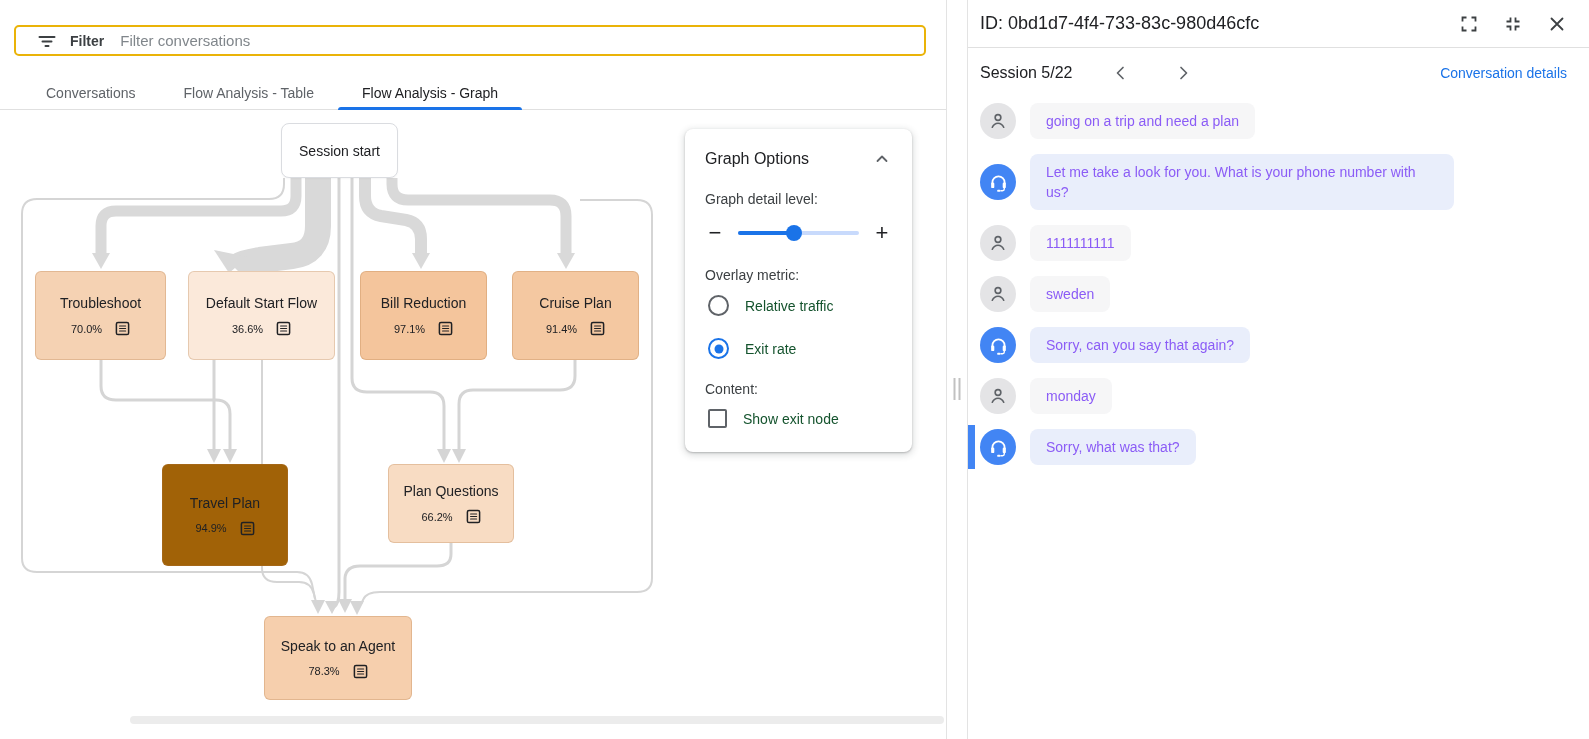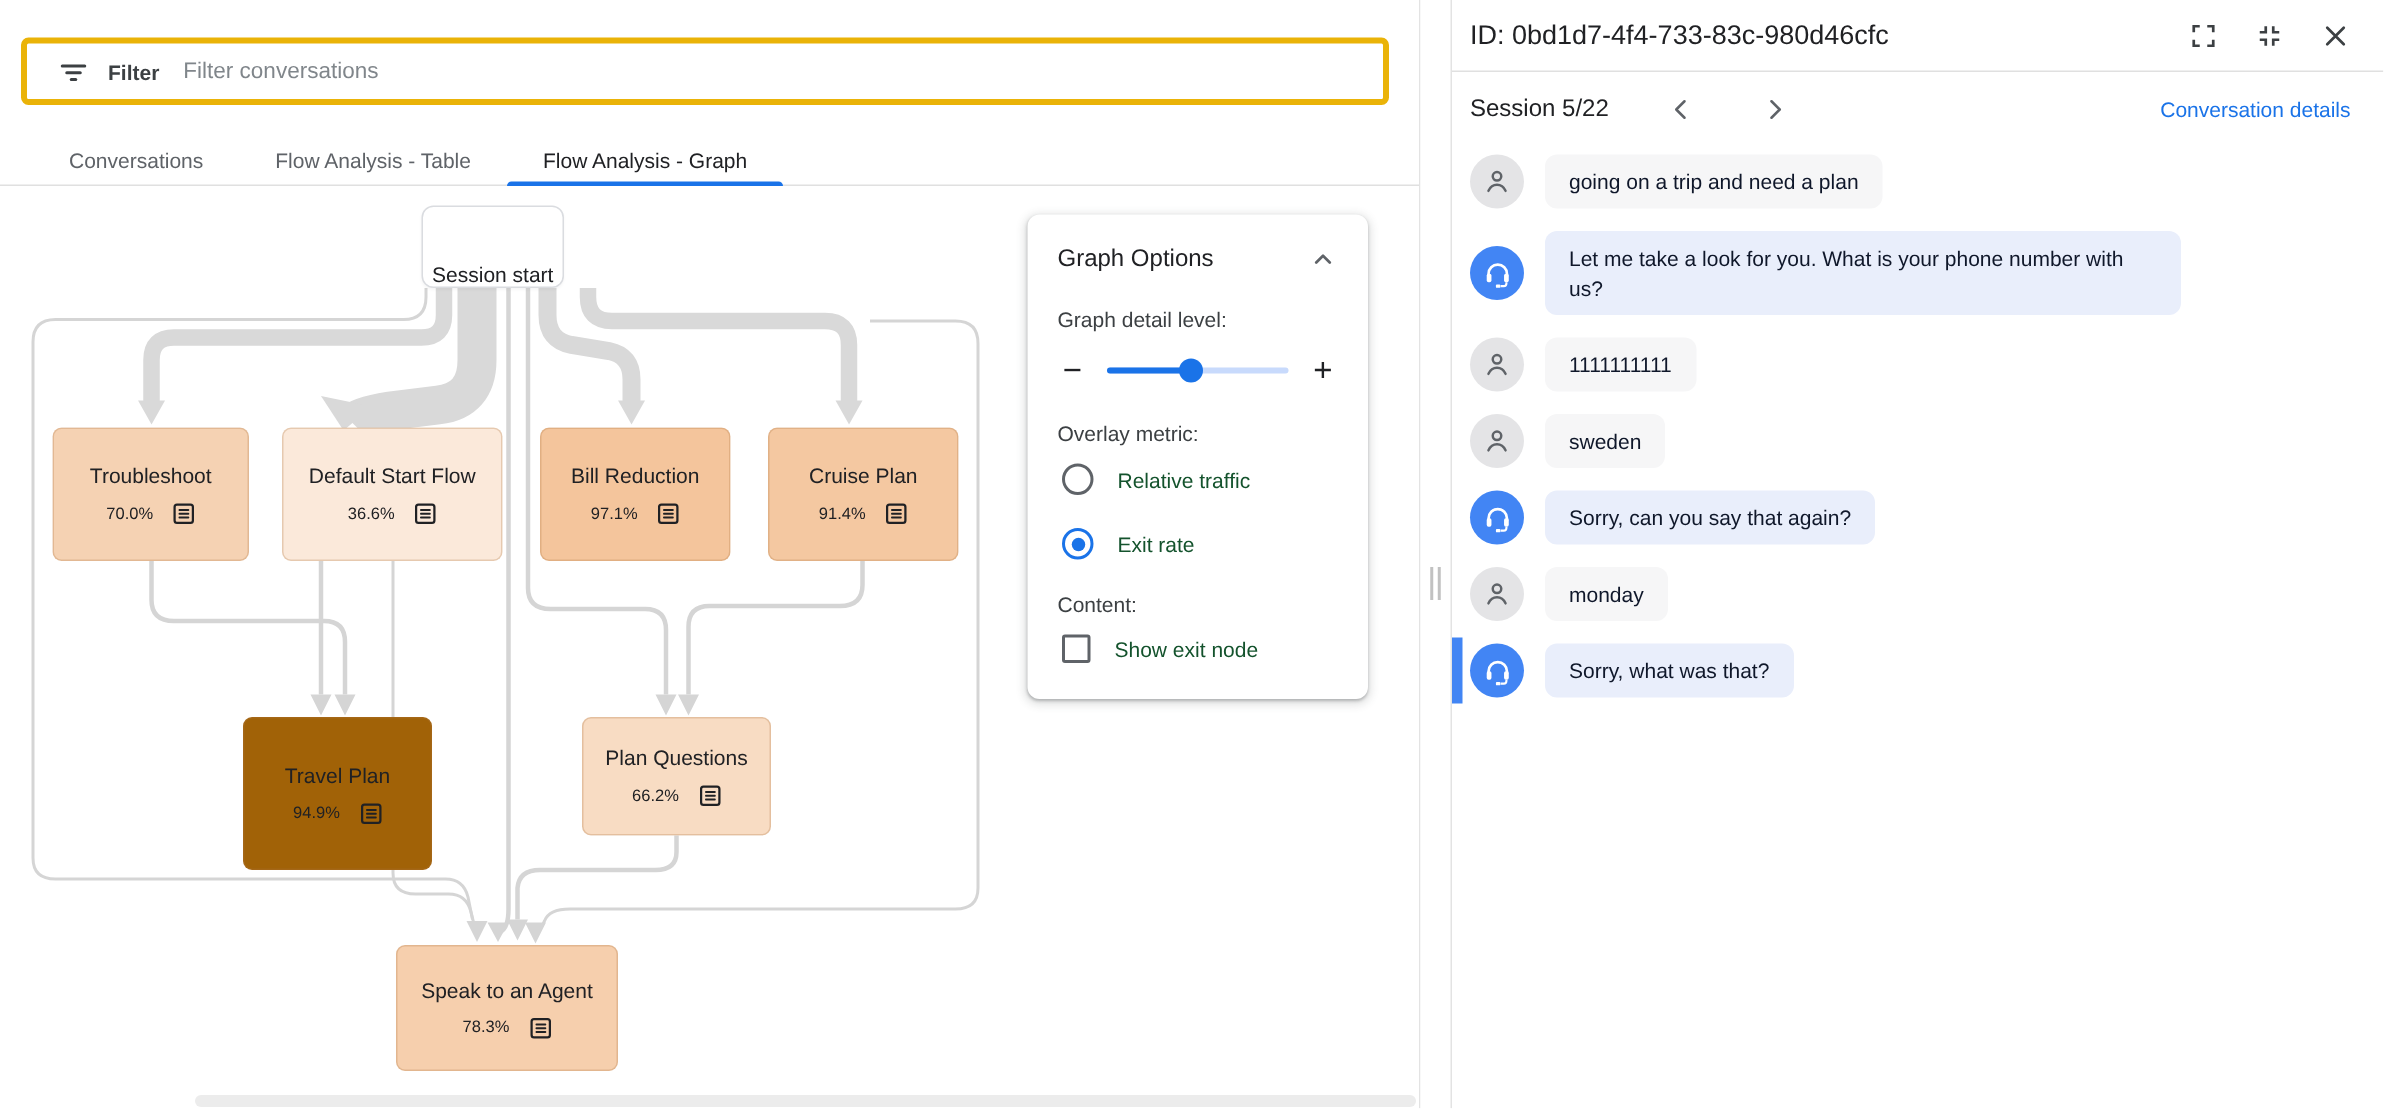--- a/index.html
+++ b/index.html
@@ -1,20 +1,20 @@
 <!DOCTYPE html>
 <html><head>
 <meta charset="utf-8">
 <style>
   html,body{margin:0;padding:0;background:#fff;font-family:"Liberation Sans",sans-serif;}
   .app{width:1589px;height:739px;display:flex;overflow:hidden;background:#fff;}
 
   
   .left-pane{width:946px;flex:none;border-right:1px solid #e3e3e3;position:relative;overflow:hidden;}
-  .filter-bar{margin:25px 20px 0 14px;height:45px;box-sizing:border-box;border:4px solid #eab308;border-radius:5px;display:flex;align-items:center;padding:0 22px;gap:14px;background:#fff;}
+  .filter-bar{margin:25px 20px 0 14px;height:31px;box-sizing:border-box;border:2px solid #eab308;border-radius:5px;display:flex;align-items:center;padding:0 22px;gap:14px;background:#fff;}
   .filter-label{font-size:14px;font-weight:bold;color:#3c4043;}
   .filter-input{border:none;outline:none;flex:1;font-size:15px;color:#202124;font-family:"Liberation Sans",sans-serif;background:transparent;}
   .filter-input::placeholder{color:#80868b;}
   .tabs{margin-top:20px;height:33px;border-bottom:1px solid #e0e0e0;display:flex;padding-left:22px;}
   .tab{padding:0 24px;font-size:14px;font-weight:500;color:#5f6368;display:flex;align-items:center;cursor:pointer;position:relative;}
   .tab.active{color:#202124;}
   .tab.active::after{content:"";position:absolute;left:0;right:0;bottom:-1px;height:3px;background:#1a73e8;border-radius:3px 3px 0 0;}
 
   .graph-area{position:relative;width:946px;height:615px;}
   .edges{position:absolute;left:0;top:0;}
@@ -58,21 +58,21 @@
   .session-label{font-size:16px;color:#202124;}
   .nav-btn{border:none;background:none;padding:0;cursor:pointer;width:24px;height:24px;display:flex;align-items:center;justify-content:center;color:#5f6368;}
   .nav-btn.prev{margin-left:36px;}
   .nav-btn.next{margin-left:38px;}
   .details-link{margin-left:auto;font-size:14px;font-weight:500;color:#1a73e8;text-decoration:none;cursor:pointer;}
   .messages{padding:6px 12px 0;overflow:hidden;flex:1;}
   .msg{display:flex;align-items:center;gap:14px;margin-bottom:15px;position:relative;}
   .avatar{width:36px;height:36px;border-radius:50%;flex:none;display:flex;align-items:center;justify-content:center;}
   .msg.user .avatar{background:#e4e4e6;}
   .msg.agent .avatar{background:#4285f4;}
-  .bubble{font-size:14px;color:#0f172a;line-height:20px;padding:8px 16px;border-radius:8px;max-width:392px;}
+  .bubble{font-size:14px;color:#8b5cf6;line-height:20px;padding:8px 16px;border-radius:8px;max-width:392px;}
   .msg.user .bubble{background:#f6f6f7;}
   .msg.agent .bubble{background:#e9eefb;}
   .hl-bar{position:absolute;left:-12px;top:-4px;bottom:-4px;width:7px;background:#4285f4;}
 </style>
 </head>
 <body>
 
 <div class="app">
 
   <div class="left-pane">
@@ -129,21 +129,21 @@
           <polygon points="452,339 466,339 459,353"></polygon>
           <polygon points="223,339 237,339 230,353"></polygon>
           <polygon points="207,339 221,339 214,353"></polygon>
           <polygon points="311,490 325,490 318,504"></polygon>
           <polygon points="350,491 364,491 357,505"></polygon>
           <polygon points="338,489 352,489 345,503"></polygon>
         </g>
       </svg>
 
       <div id="nodes">
-          <div class="node start" style="left: 281px; top: 13px; width: 95px; height: 55px; justify-content: flex-end;">
+          <div class="node start" style="left: 281px; top: 13px; width: 117px; height: 55px;">
             <div class="node-label">Session start</div>
           </div>
           <div class="node" style="left: 35px; top: 161px; width: 131px; height: 89px; background: rgb(245, 210, 179);">
             <div class="node-label">Troubleshoot</div>
             <div class="node-meta">
               <span class="node-pct">70.0%</span>
               <svg width="15" height="15" viewBox="0 0 15 15">
                 <rect x="1.4" y="1.4" width="12.2" height="12.2" rx="1.6" fill="none" stroke="#202124" stroke-width="1.5"></rect>
                 <g stroke="#202124" stroke-width="1.2" stroke-linecap="round">
                   <line x1="4.6" y1="5" x2="10.6" y2="5"></line>

